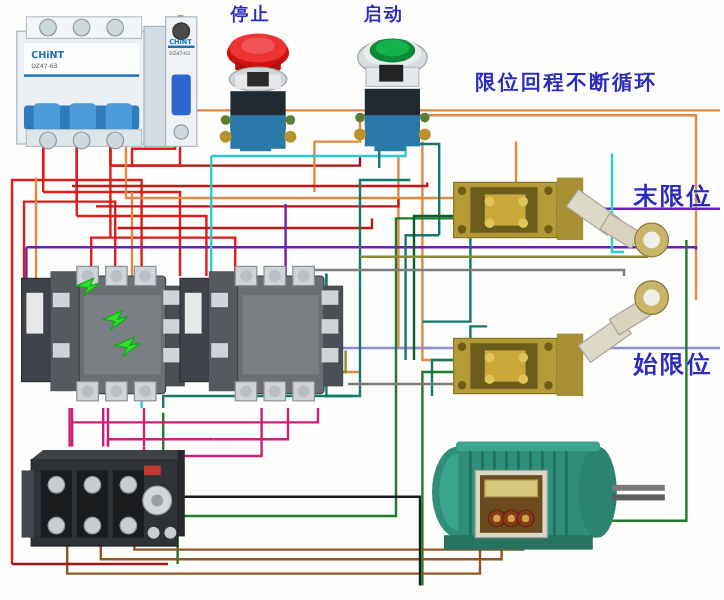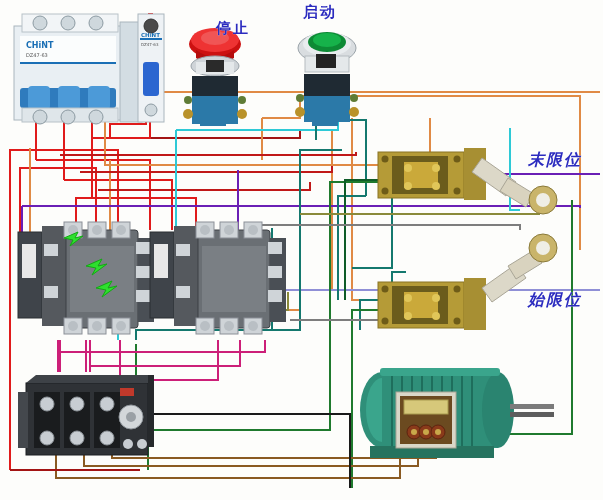--- a/index.html
+++ b/index.html
@@ -2,21 +2,21 @@
 <html><head>
 <meta charset="utf-8">
 <style>
   html,body{margin:0;padding:0;background:#fff;}
   body{font-family:"Liberation Sans","DejaVu Sans",sans-serif;}
   #stage{position:relative;width:603px;height:500px;background:#fdfdfb;overflow:hidden;}
   .lbl{position:absolute;color:#2b2bbf;font-weight:bold;letter-spacing:2px;
        font-family:"DejaVu Sans","Liberation Sans",sans-serif;white-space:nowrap;
        text-shadow:0 0 1px rgba(255,255,255,.9);}
   #title{font-size:17px;}
-  .lbl-sm{font-size:16px;font-style:italic;}
+  .lbl-sm{font-size:20px;}
   .lbl-btn{font-size:15px;}
   svg.layer{position:absolute;left:0;top:0;width:603px;height:500px;}
   #wires{z-index:1;}
   #parts{z-index:2;}
   .lbl{z-index:4;}
 </style>
 </head>
 <body>
 
 <div id="stage">
@@ -336,18 +336,19 @@
           <circle cx="438" cy="432" r="7"></circle>
       </g>
       <g fill="#c9a84a">
           <circle cx="414" cy="432" r="3"></circle>
           <circle cx="426" cy="432" r="3"></circle>
           <circle cx="438" cy="432" r="3"></circle>
         </g>
     </g>
   </svg>
 
-  <div class="lbl lbl-btn" id="stop-lbl" style="left:192px;top:19px;margin-left:24px;">停止</div>
+  <div class="lbl lbl-btn" id="stop-lbl" style="left:192px;top:3px;">停止</div>
   <div class="lbl lbl-btn" id="start-lbl" style="left:303px;top:3px;text-align:center;">启动</div>
+  <div class="lbl" id="title" style="left:396px;top:57px;">限位回程不断循环</div>
   <div class="lbl lbl-sm" style="left:528px;top:150px;">末限位</div>
   <div class="lbl lbl-sm" style="left:528px;top:290px;text-align:right;">始限位</div>
 
 </div>
 
 </body></html>

